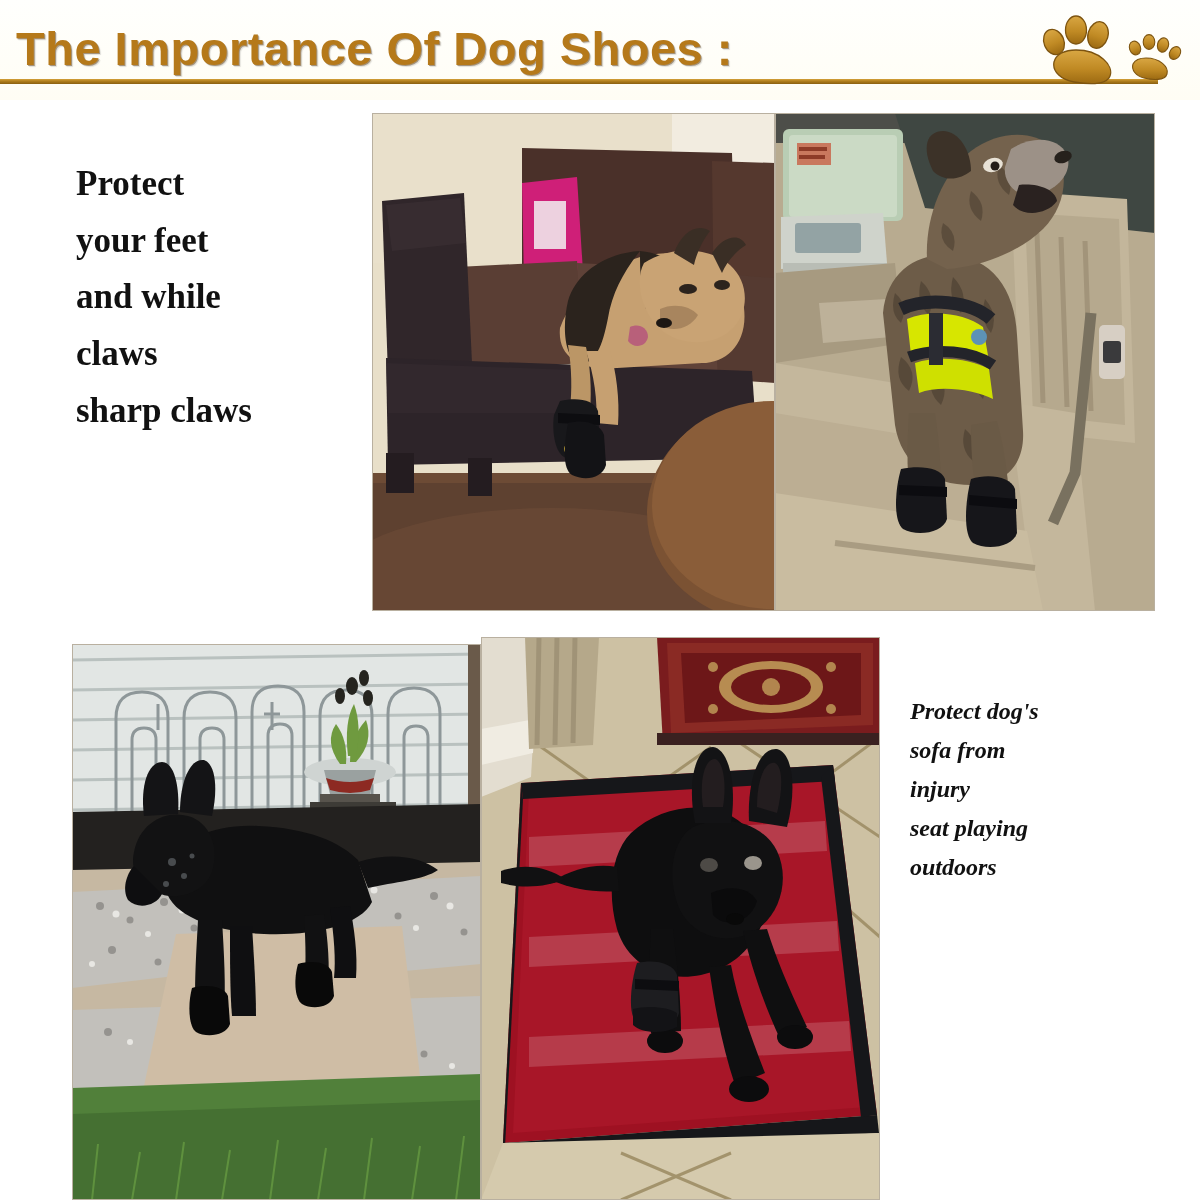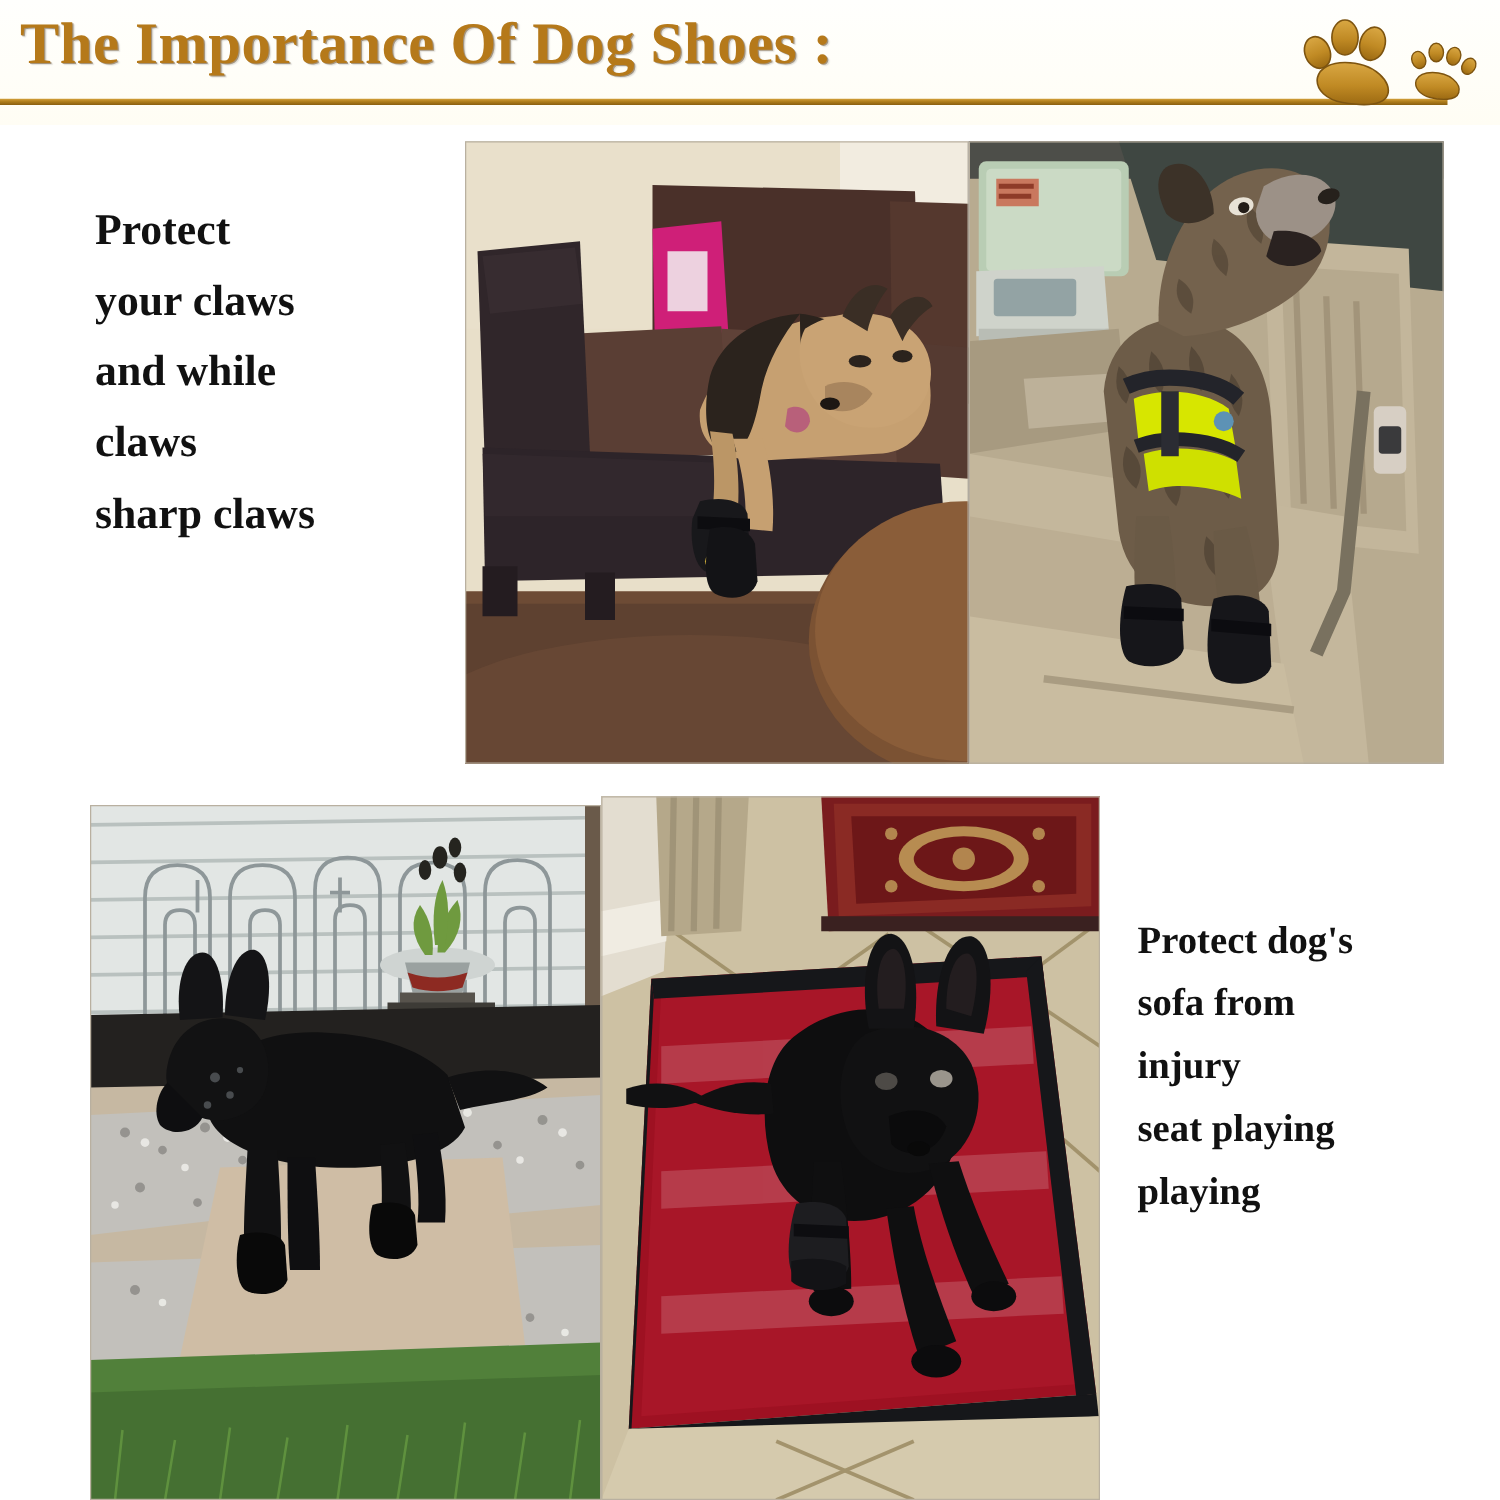--- a/index.html
+++ b/index.html
@@ -14,22 +14,22 @@
     width:1200px; height:1200px;
     background:#ffffff;
   }
 
   
   #header {
     position:absolute; left:0; top:0; width:1200px; height:100px;
     background:linear-gradient(180deg,#fffffd 0%,#fffef8 60%,#fffdf4 100%);
   }
   #header-title {
-    position:absolute; left:16px; top:8px;
-    font-family:Liberation Serif, serif;
+    position:absolute; left:16px; top:21px;
+    font-family:Liberation Sans, sans-serif;
     font-weight:bold;
     font-size:47px;
     letter-spacing:0.5px;
     color:#b5791a;
     text-shadow:1px 1px 0 rgba(90,55,10,0.45), 2px 2px 1px rgba(0,0,0,0.12);
     white-space:nowrap;
   }
   #header-rule {
     position:absolute; left:0; top:79px; width:1158px; height:5px;
     background:linear-gradient(180deg,#d4a03a 0%,#b07e1c 45%,#8a5f10 100%);
@@ -57,21 +57,21 @@
 
   
   .side-text {
     position:absolute;
     font-family:"Liberation Serif", serif;
     font-weight:bold;
     color:#111111;
     line-height:1.62;
   }
   #text-left  { left:76px; top:156px; width:280px; font-size:35px; }
-  #text-right { left:910px; top:727px; width:290px; font-size:31px; }
+  #text-right { left:910px; top:692px; width:290px; font-size:24px;font-style:italic; }
   .side-text .ln { display:block; white-space:nowrap; }
 </style>
 </head>
 <body>
 
 <div id="page">
 
   <div id="header">
 
     <div id="header-title">The Importance Of Dog Shoes :</div>
@@ -101,32 +101,32 @@
           <ellipse cx="145" cy="37" rx="5.5" ry="7.2" transform="rotate(16 145 37)"></ellipse>
           <ellipse cx="157" cy="45" rx="5.2" ry="6.8" transform="rotate(32 157 45)"></ellipse>
           <path d="M128 50 C142 50 151 59 149 66 C147 73 134 72 126 70 C118 68 113 62 115 56 C117 52 122 50 128 50 Z"></path>
         </g>
       </svg>
     </div>
   </div>
 
   <div id="text-left" class="side-text">
     <span class="ln">Protect</span>
-    <span class="ln">your claws</span>
+    <span class="ln">your feet</span>
     <span class="ln">and while</span>
     <span class="ln">claws</span>
     <span class="ln">sharp claws</span>
   </div>
 
   <div id="text-right" class="side-text">
     <span class="ln">Protect dog's</span>
     <span class="ln">sofa from</span>
     <span class="ln">injury</span>
     <span class="ln">seat playing</span>
-    <span class="ln">playing</span>
+    <span class="ln">outdoors</span>
   </div>
 
   <div id="photo-sofa" class="photo">
     <svg class="ph-inner" viewBox="0 0 403 498" preserveAspectRatio="none">
       <rect width="403" height="498" fill="#e8dfc9"></rect>
 
       <rect x="0" y="0" width="403" height="150" fill="#e9e0cb"></rect>
       <rect x="300" y="0" width="103" height="70" fill="#f2ece0"></rect>
 
       <rect x="0" y="360" width="403" height="138" fill="#6d4b35"></rect>

